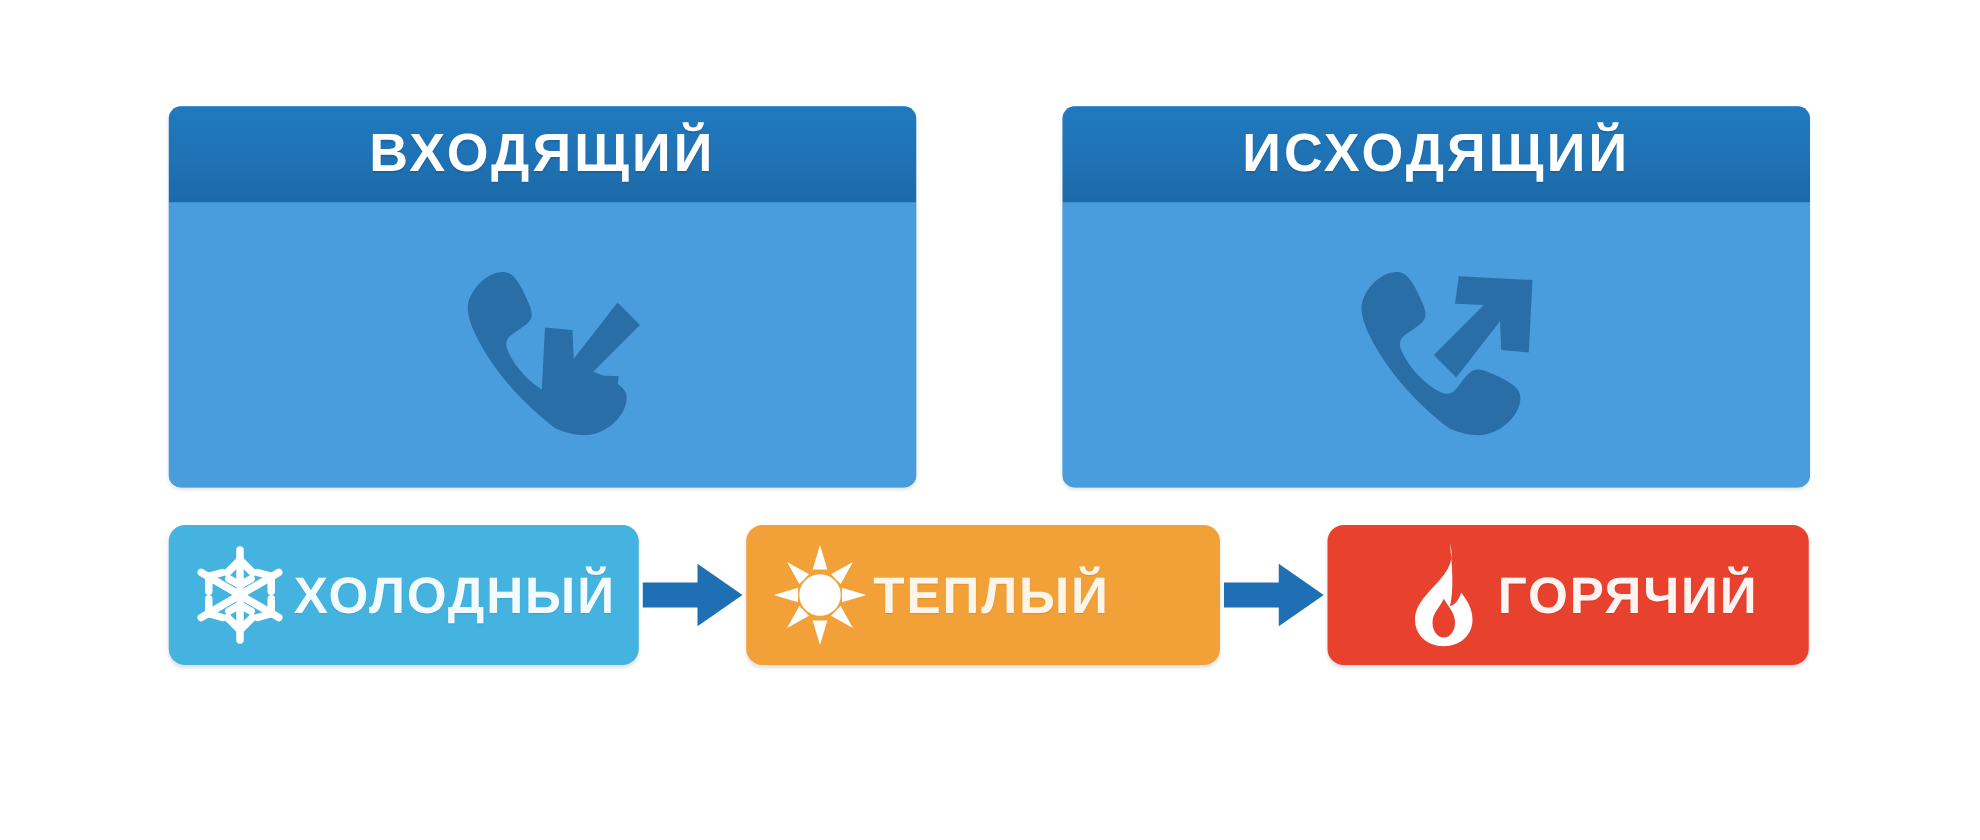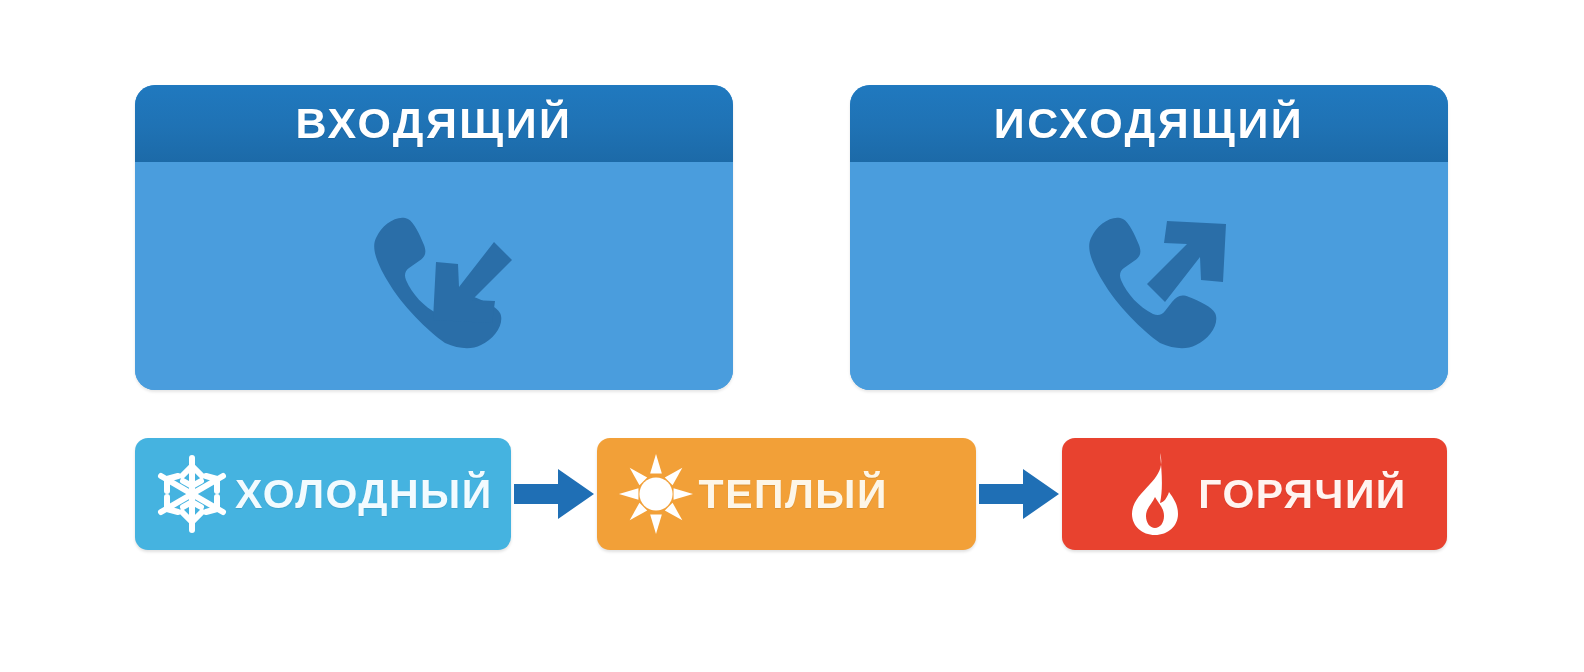--- a/index.html
+++ b/index.html
@@ -19,21 +19,21 @@
   .canvas {
     position: relative;
     width: 1584px;
     height: 672px;
     background: #ffffff;
   }
 
   
   .call-card {
     position: absolute;
-    border-radius: 20px;
+    border-radius: 10px;
     overflow: hidden;
     background: #4a9ddd;
     box-shadow: 0 2px 3px rgba(0,0,0,0.10);
   }
   .call-card.incoming { left: 135px; top: 85px; width: 598px; height: 305px; }
   .call-card.outgoing { left: 850px; top: 85px; width: 598px; height: 305px; }
 
   .call-card-header {
     height: 77px;
     background: linear-gradient(180deg, #2079bf 0%, #1f72b4 55%, #1c6aa8 100%);
@@ -57,21 +57,21 @@
     display: flex;
     align-items: center;
     justify-content: center;
   }
   .call-card-body svg { display: block; }
 
   
   .chain {
     position: absolute;
     left: 135px;
-    top: 438px;
+    top: 420px;
     width: 1312px;
     height: 112px;
     display: flex;
     align-items: center;
   }
 
   .chip {
     height: 112px;
     border-radius: 13px;
     display: flex;

